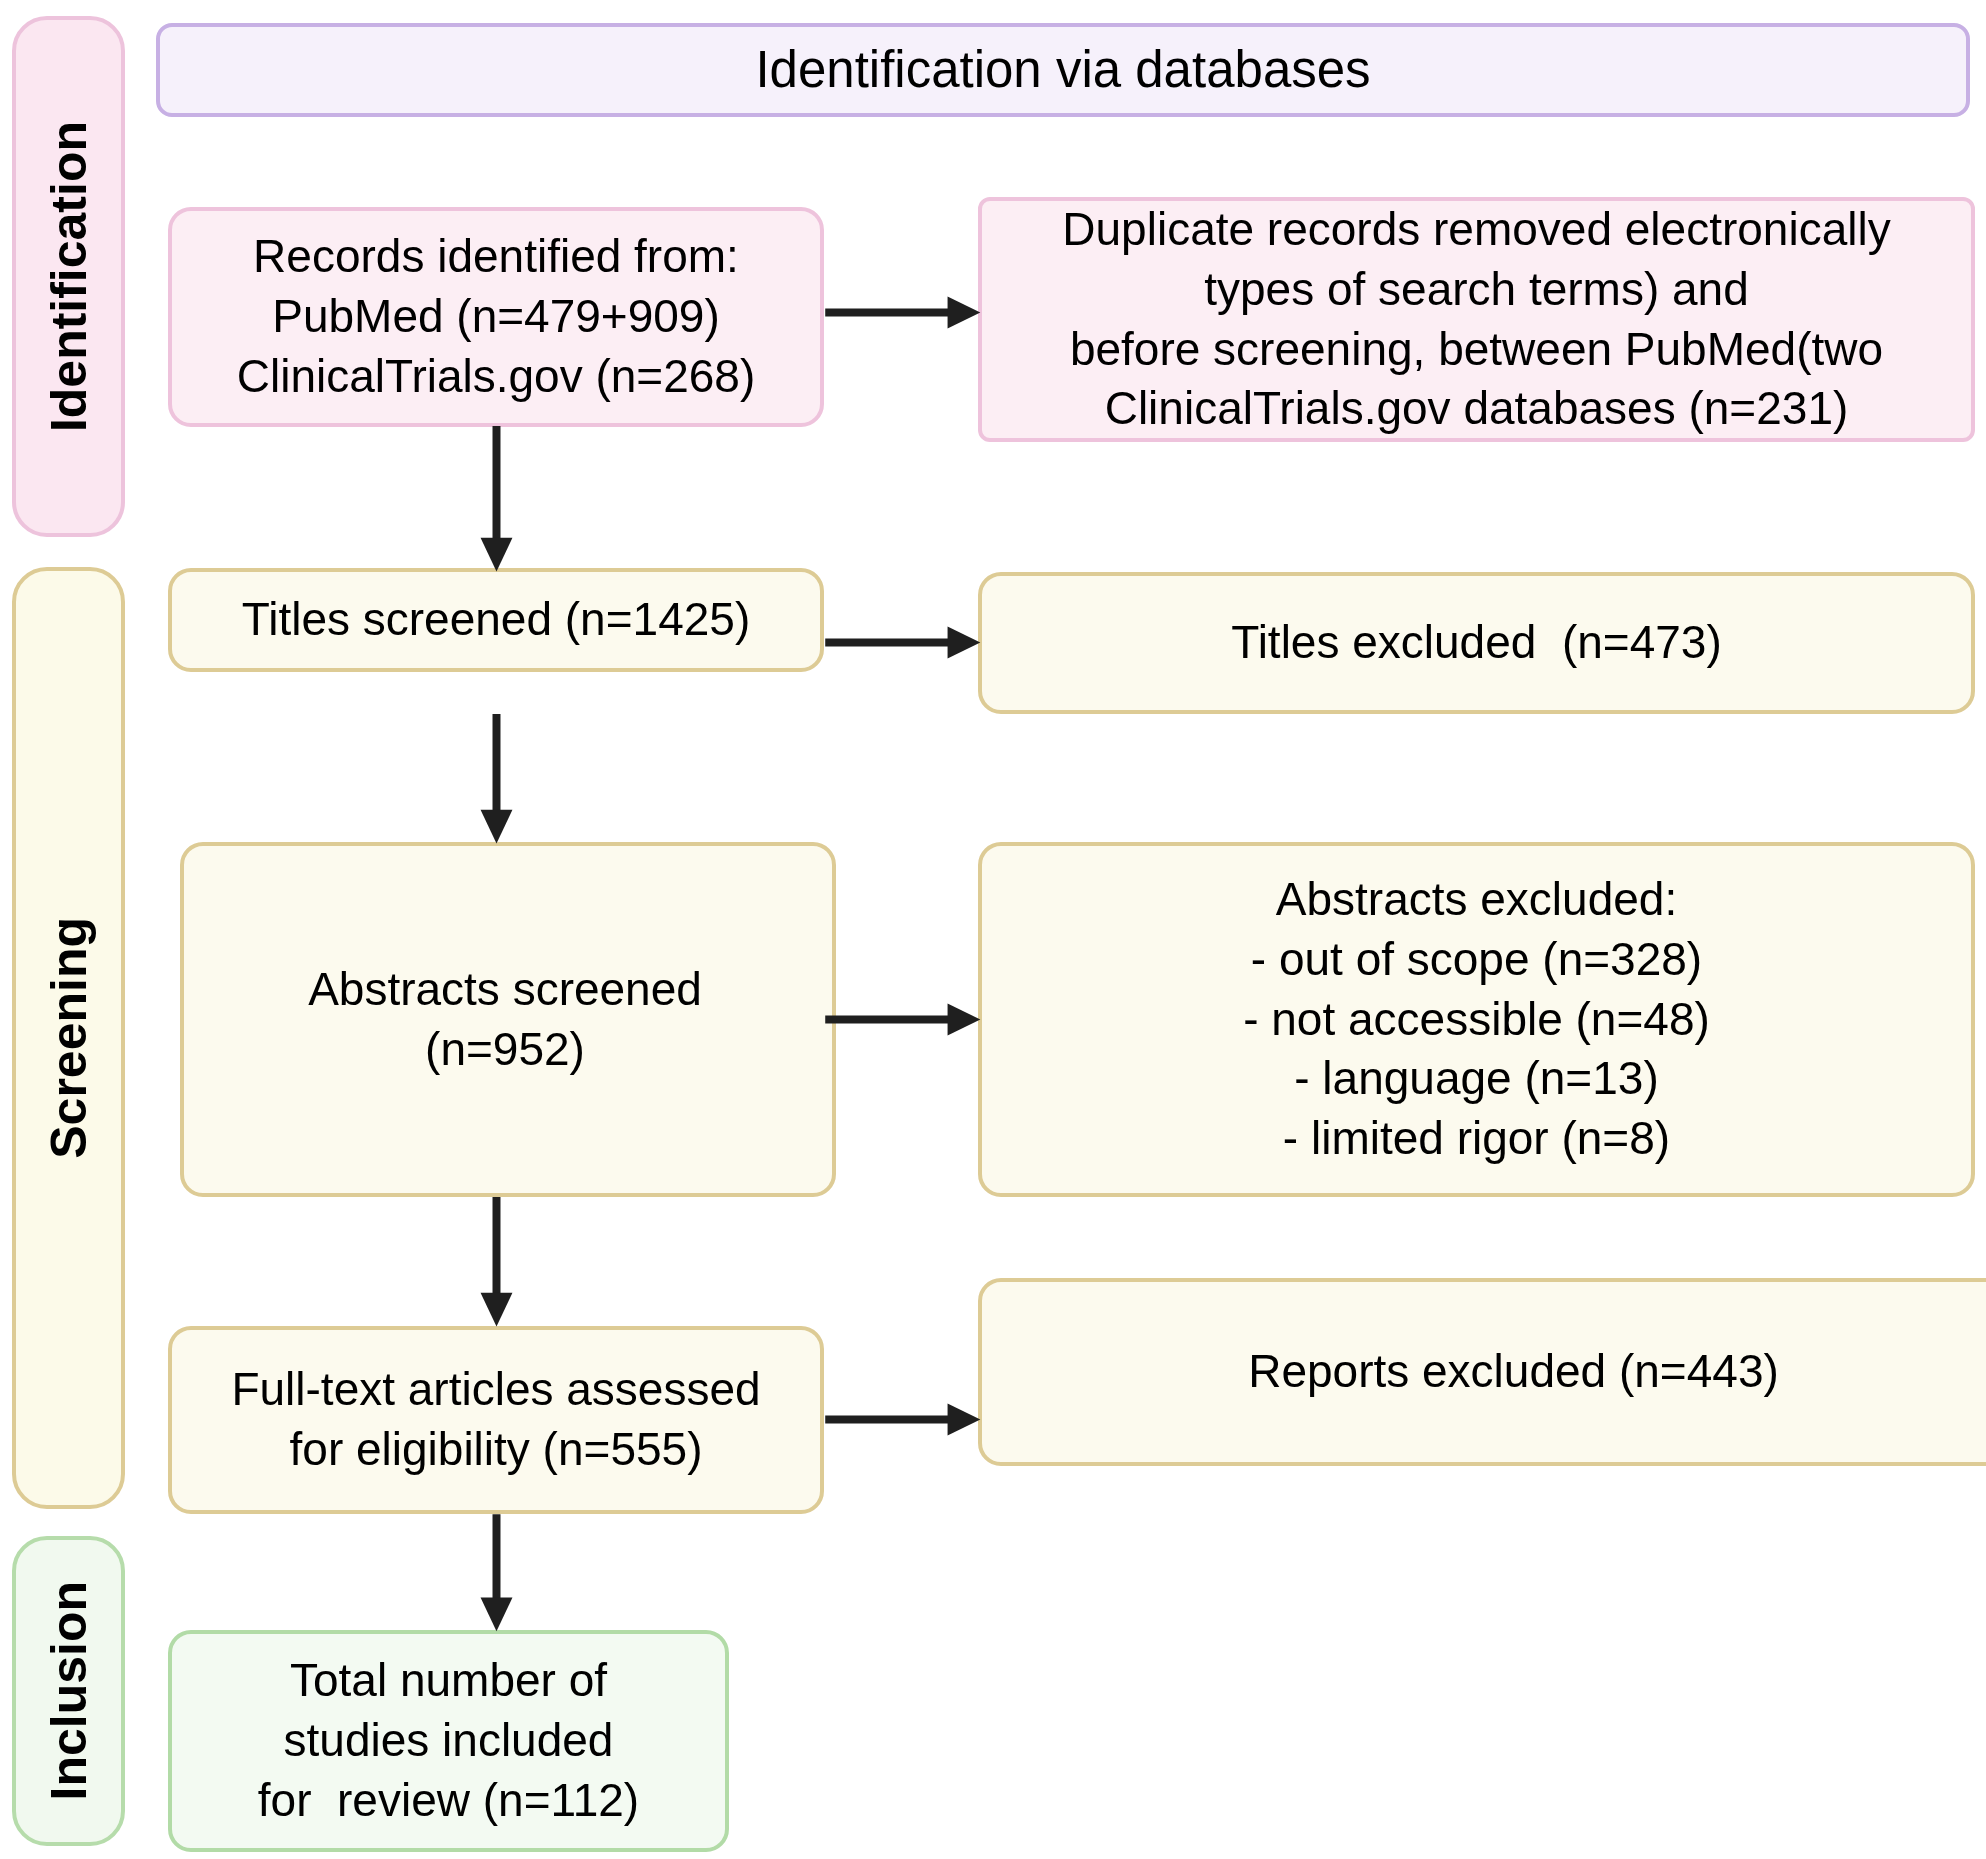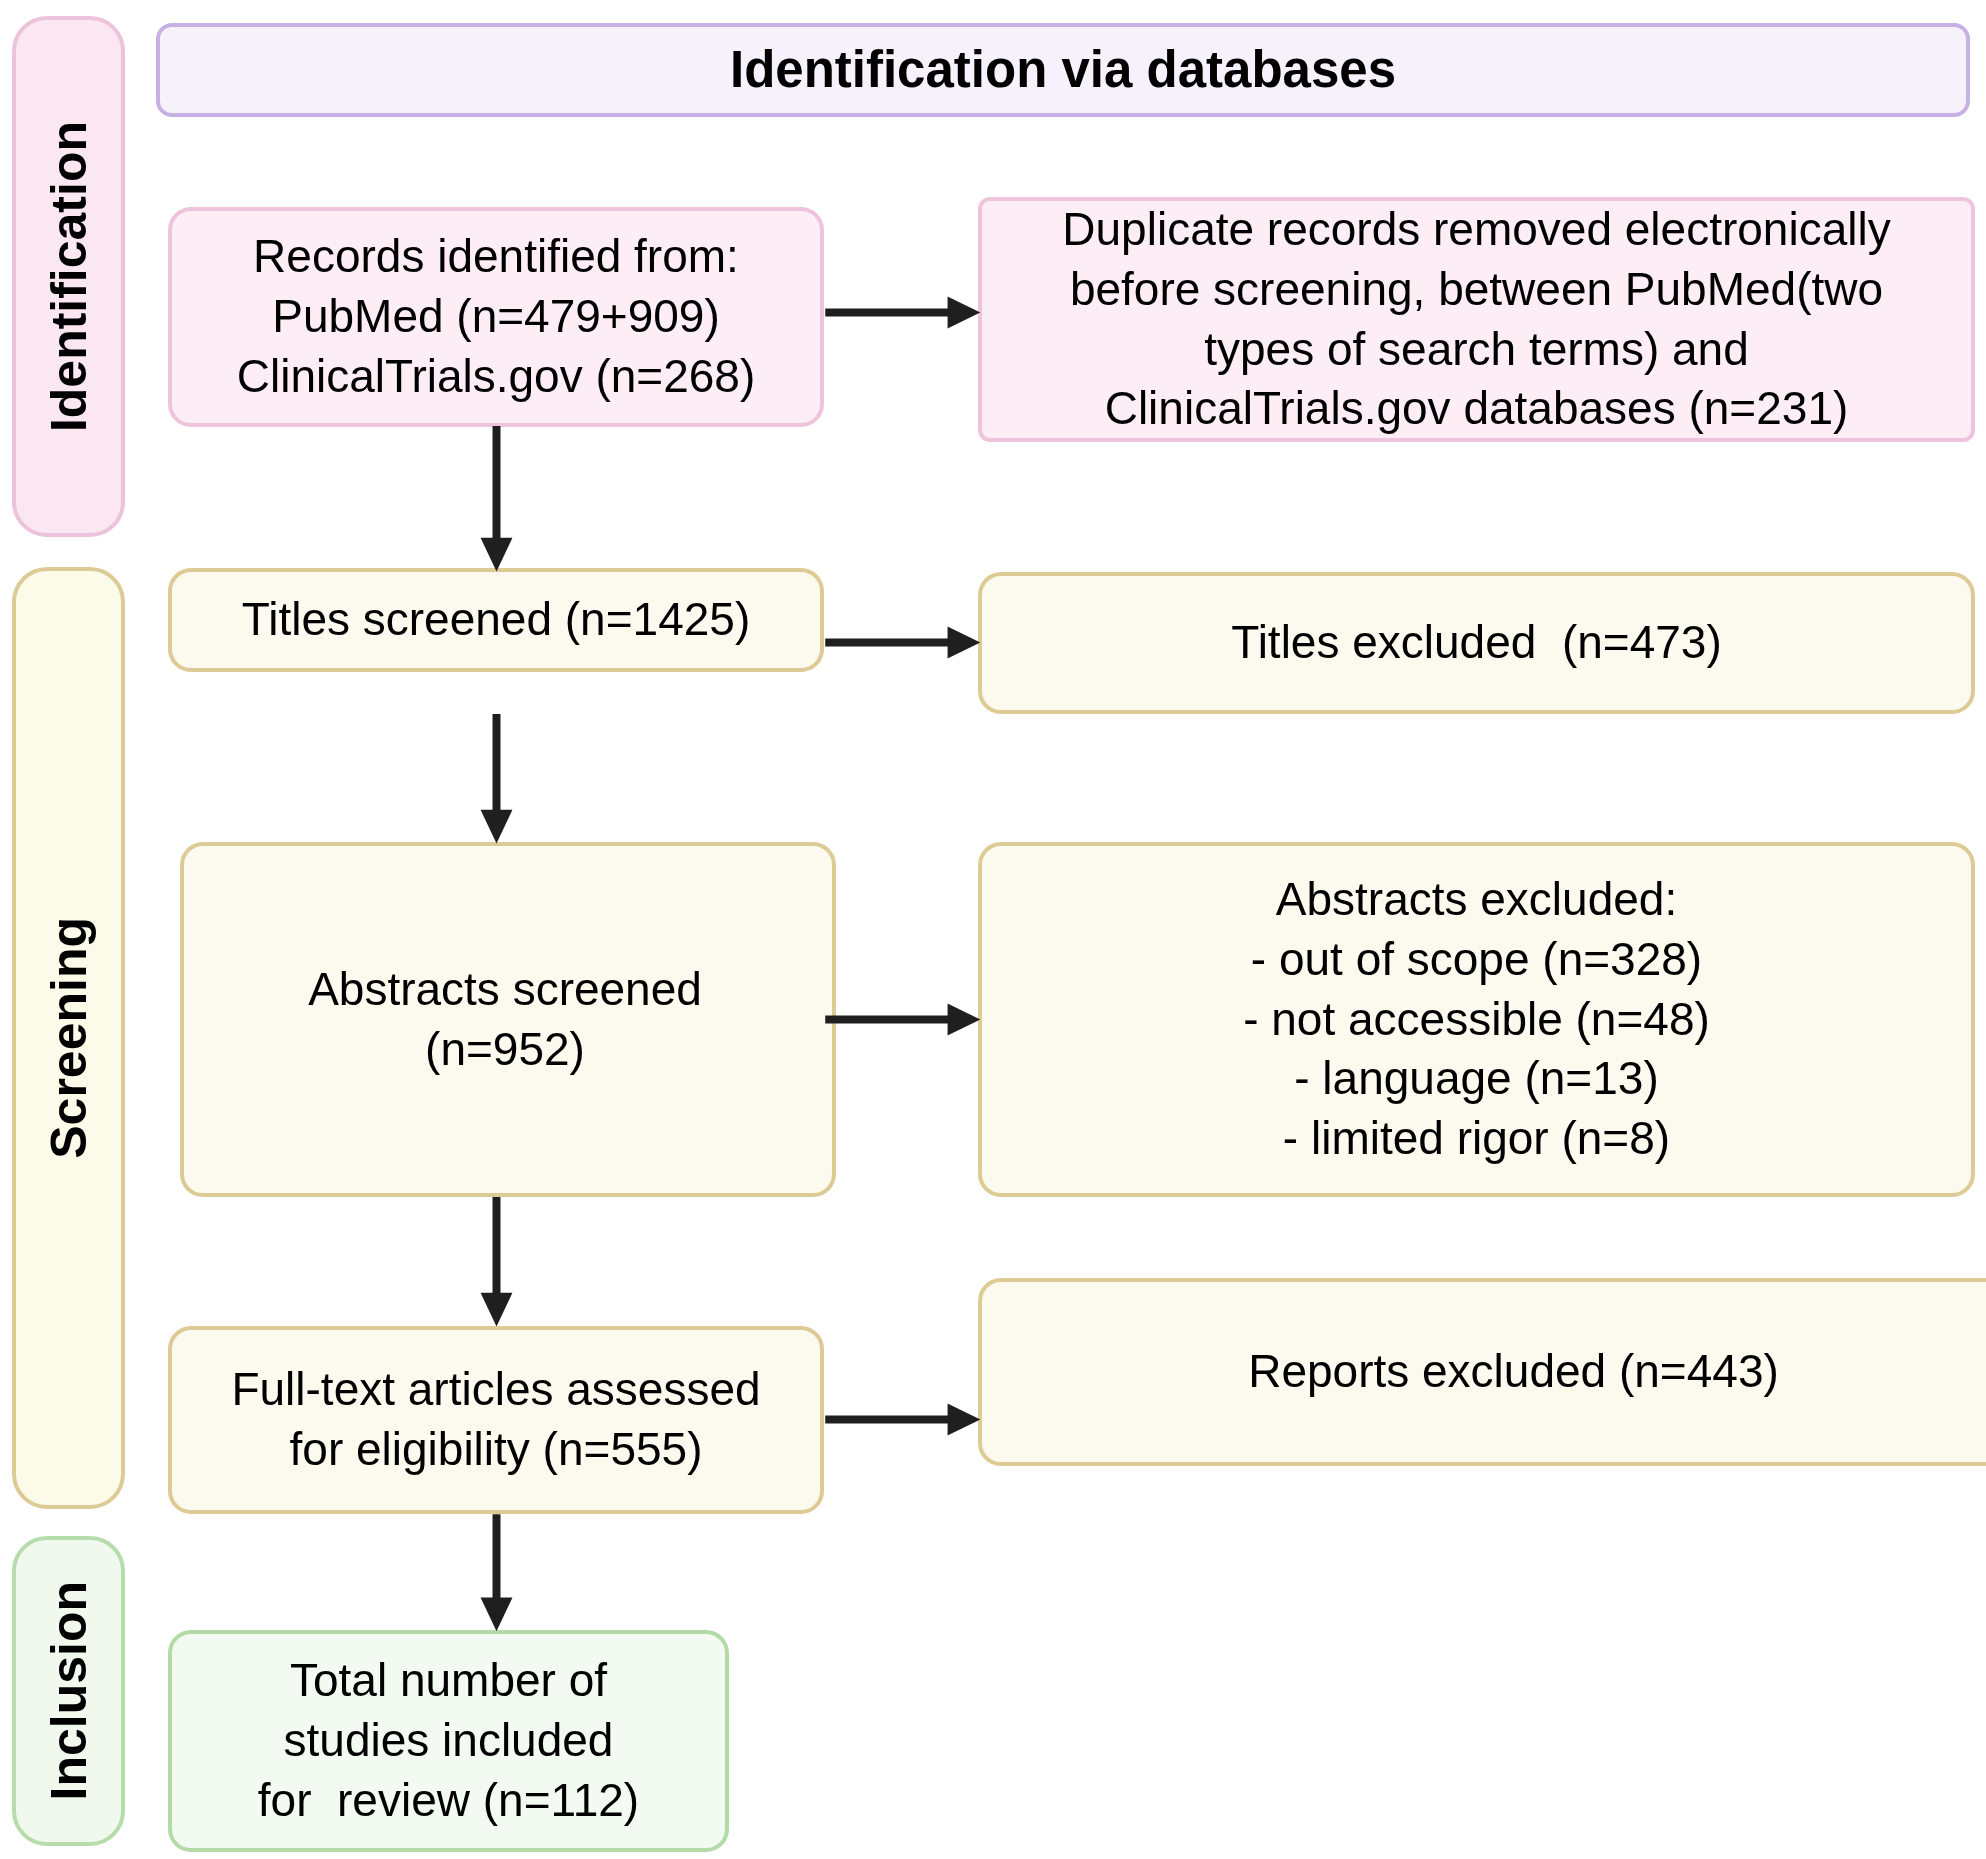--- a/index.html
+++ b/index.html
@@ -64,21 +64,21 @@
     line-height: 1.30;
     padding: 8.9px 16px;
   }
   .box-pink   { background: #fceef4; border: 4.4px solid #eec3dc; }
   .box-yellow { background: #fcfaee; border: 4.4px solid #ddcb95; }
   .box-green  { background: #f3faf2; border: 4.4px solid #b2dba7; }
   .box-purple { background: #f6f1fb; border: 4.4px solid #c7b0e4; }
 
   .header-box {
     left: 156px; top: 23px; width: 1814px; height: 94px;
-    font-weight: bold;
+    font-weight: normal;
     font-size: 51px;
     border-radius: 16px;
   }
 
   .b-records    { left: 168px;  top: 207px;  width: 656px;  height: 220px; }
   .b-duplicates { left: 978px; top: 197px;  width: 997px; height: 245px; border-radius: 12px; }
   .b-titles     { left: 168px;  top: 568px;  width: 656px;  height: 104px; }
   .b-titles-ex  { left: 978px; top: 572px;  width: 997px; height: 142px; justify-content: center; }
   .b-abstracts  { left: 180px;  top: 842px;  width: 656px;  height: 355px; padding-left: 10px; }
   .b-abstr-ex   { left: 978px; top: 842px;  width: 997px; height: 355px; }
@@ -113,22 +113,22 @@
     <div>
       <div>Records identified from:</div>
       <div>PubMed (n=479+909)</div>
       <div>ClinicalTrials.gov (n=268)</div>
     </div>
   </div>
 
   <div class="box box-pink b-duplicates">
     <div>
       <div>Duplicate records removed electronically</div>
+      <div>types of search terms) and</div>
       <div>before screening, between PubMed(two</div>
-      <div>types of search terms) and</div>
       <div>ClinicalTrials.gov databases (n=231)</div>
     </div>
   </div>
 
   <div class="box box-yellow b-titles">
     <span>Titles screened (n=1425)</span>
   </div>
 
   <div class="box box-yellow b-titles-ex">
     <span style="white-space:pre">Titles excluded  (n=473)</span>

